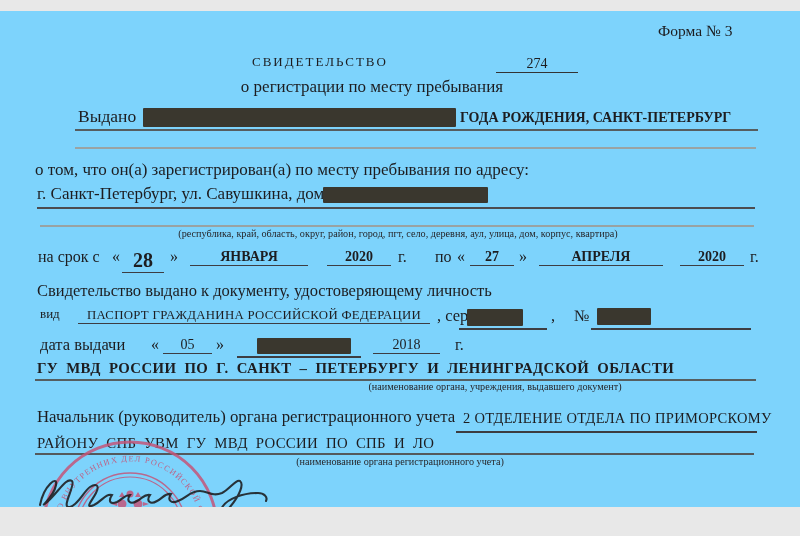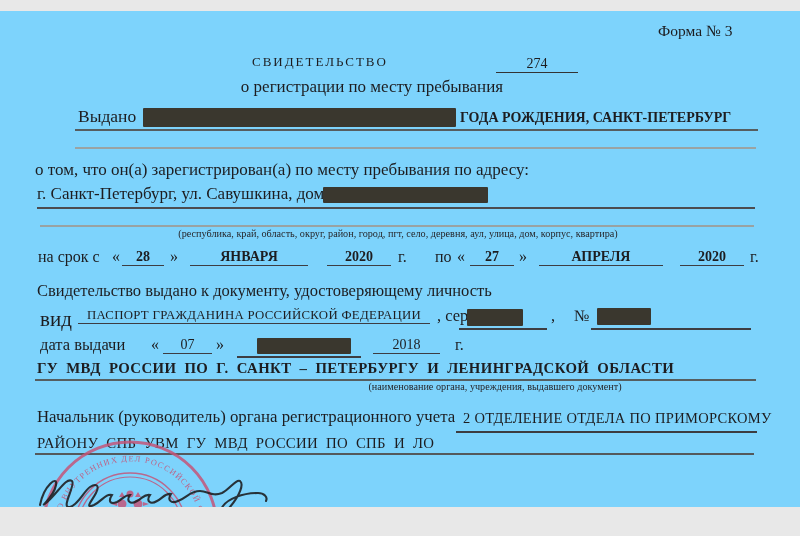--- a/index.html
+++ b/index.html
@@ -39,63 +39,64 @@
 
   <div class="t" style="left:37px;top:173px;font-size:17px;">г. Санкт-Петербург, ул. Савушкина, дом</div>
   <div class="t" style="left:35px;top:149px;font-size:17px;">о том, что он(а) зарегистрирован(а) по месту пребывания по адресу:</div>
   <div class="redact" style="left:323px;top:176px;width:165px;height:16px;"></div>
   <div class="hline" style="left:37px;top:196px;width:718px;height:1.5px;background:#4c4c50;"></div>
   <div class="hline" style="left:40px;top:214px;width:714px;height:2px;background:#99a2a2;"></div>
   <div class="cap" style="left:142px;top:217px;width:512px;">(республика, край, область, округ, район, город, пгт, село, деревня, аул, улица, дом, корпус, квартира)</div>
 
   <div class="t" style="left:38px;top:237px;font-size:16px;">на срок с</div>
   <div class="t" style="left:112px;top:237px;font-size:16px;">«</div>
-  <div class="cell bold" style="left:122px;top:238px;width:42px;font-size:14px;">28</div>
+  <div class="cell bold" style="left:122px;top:238px;width:42px;font-size:20px;">28</div>
   <div class="t" style="left:170px;top:237px;font-size:16px;">»</div>
   <div class="cell bold" style="left:190px;top:238px;width:118px;font-size:14px;">ЯНВАРЯ</div>
   <div class="cell bold" style="left:327px;top:238px;width:64px;font-size:14px;">2020</div>
   <div class="t" style="left:398px;top:237px;font-size:16px;">г.</div>
   <div class="t" style="left:435px;top:237px;font-size:16px;">по</div>
   <div class="t" style="left:457px;top:237px;font-size:16px;">«</div>
   <div class="cell bold" style="left:470px;top:238px;width:44px;font-size:14px;">27</div>
   <div class="t" style="left:519px;top:237px;font-size:16px;">»</div>
   <div class="cell bold" style="left:539px;top:238px;width:124px;font-size:14px;">АПРЕЛЯ</div>
   <div class="cell bold" style="left:680px;top:238px;width:64px;font-size:14px;">2020</div>
   <div class="t" style="left:750px;top:237px;font-size:16px;">г.</div>
 
   <div class="t" style="left:37px;top:271px;font-size:16.5px;">Свидетельство выдано к документу, удостоверяющему личность</div>
 
-  <div class="t" style="left:40px;top:296px;font-size:21px;">вид</div>
+  <div class="t" style="left:40px;top:296px;font-size:13px;">вид</div>
   <div class="cell caps" style="left:78px;top:297px;width:352px;font-size:12.8px;">ПАСПОРТ ГРАЖДАНИНА РОССИЙСКОЙ ФЕДЕРАЦИИ</div>
   <div class="t" style="left:437px;top:296px;font-size:16.5px;">, серия</div>
   <div class="redact" style="left:467px;top:298px;width:56px;height:17px;"></div>
   <div class="hline" style="left:459px;top:317px;width:88px;height:1.5px;background:#3d3d42;"></div>
   <div class="t" style="left:551px;top:296px;font-size:16.5px;">,</div>
   <div class="t" style="left:574px;top:296px;font-size:16px;">№</div>
   <div class="redact" style="left:597px;top:297px;width:54px;height:17px;"></div>
   <div class="hline" style="left:591px;top:317px;width:160px;height:1.5px;background:#3d3d42;"></div>
 
   <div class="t" style="left:40px;top:325px;font-size:16.5px;">дата выдачи</div>
   <div class="t" style="left:151px;top:325px;font-size:16px;">«</div>
-  <div class="cell" style="left:163px;top:326px;width:49px;font-size:14px;">07</div>
+  <div class="cell" style="left:163px;top:326px;width:49px;font-size:14px;">05</div>
   <div class="t" style="left:216px;top:325px;font-size:16px;">»</div>
   <div class="redact" style="left:257px;top:327px;width:94px;height:16px;"></div>
   <div class="hline" style="left:237px;top:345px;width:124px;height:1.5px;background:#3d3d42;"></div>
   <div class="cell" style="left:373px;top:326px;width:67px;font-size:14px;">2018</div>
   <div class="t" style="left:455px;top:325px;font-size:16px;">г.</div>
 
   <div class="t ws" style="left:37px;top:349px;font-size:14.8px;font-weight:600;letter-spacing:.4px;">ГУ МВД РОССИИ ПО Г. САНКТ – ПЕТЕРБУРГУ И ЛЕНИНГРАДСКОЙ ОБЛАСТИ</div>
   <div class="hline" style="left:35px;top:368px;width:721px;height:2px;background:#555e60;"></div>
   <div class="cap" style="left:215px;top:370px;width:560px;">(наименование органа, учреждения, выдавшего документ)</div>
 
   <div class="t" style="left:37px;top:396px;font-size:16.8px;">Начальник (руководитель) органа регистрационного учета</div>
   <div class="t caps" style="left:463px;top:399px;font-size:14.5px;">2 ОТДЕЛЕНИЕ ОТДЕЛА  ПО ПРИМОРСКОМУ</div>
   <div class="hline" style="left:456px;top:420px;width:301px;height:1.5px;background:#3c3c40;"></div>
   <div class="t caps ws" style="left:37px;top:424px;font-size:14.8px;">РАЙОНУ СПБ УВМ  ГУ  МВД РОССИИ  ПО СПБ  И  ЛО</div>
   <div class="hline" style="left:35px;top:442px;width:719px;height:1.5px;background:#54595c;"></div>
+  <div class="cap" style="left:150px;top:445px;width:500px;">(наименование органа регистрационного учета)</div>
 
   <svg style="left:36px;top:424px;" width="188" height="188" viewBox="0 0 188 188">
     <g stroke="#c4567a" fill="none" opacity="0.85">
       <circle cx="94" cy="94" r="87" stroke-width="3"></circle>
       <circle cx="94" cy="94" r="56" stroke-width="1.4"></circle>
       <circle cx="94" cy="94" r="52" stroke-width="1.2"></circle>
     </g>
     <defs>
       <path id="ringPath" d="M 44,150 A 72,72 0 1 1 144,150"></path>
       <path id="codePath" d="M 49,147 A 66,66 0 0 0 139,147"></path>

